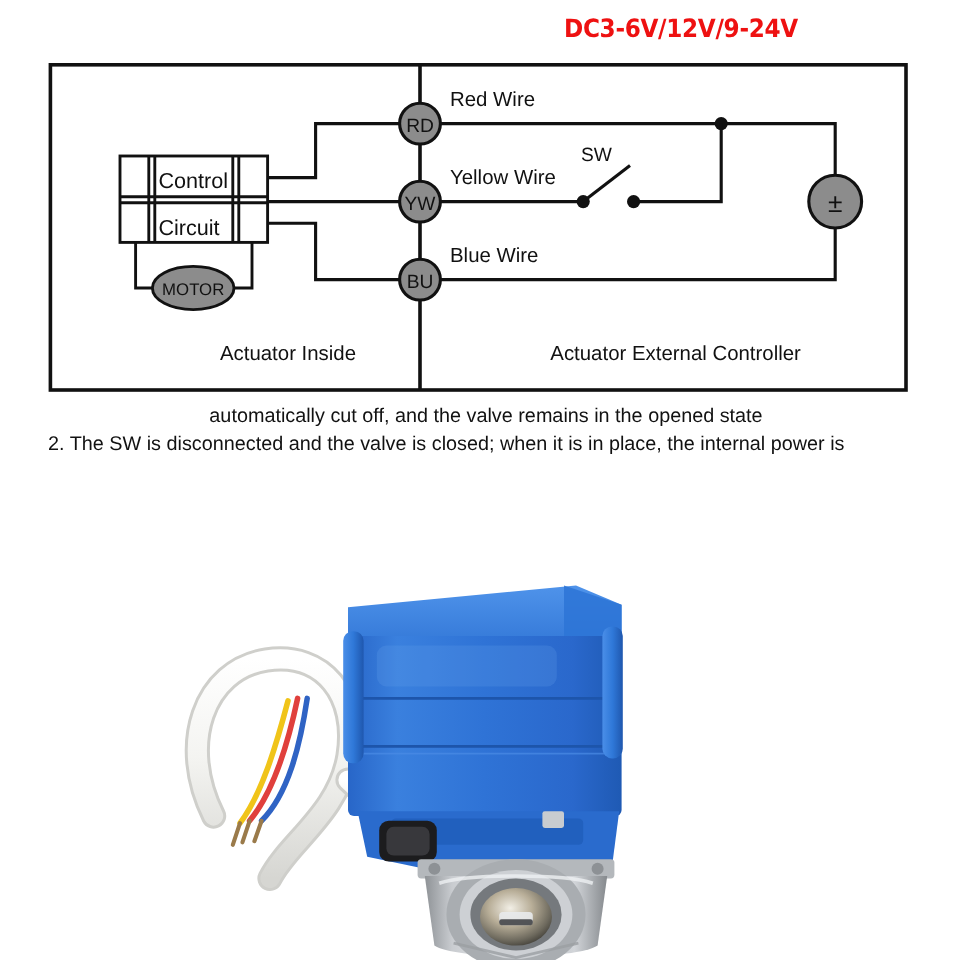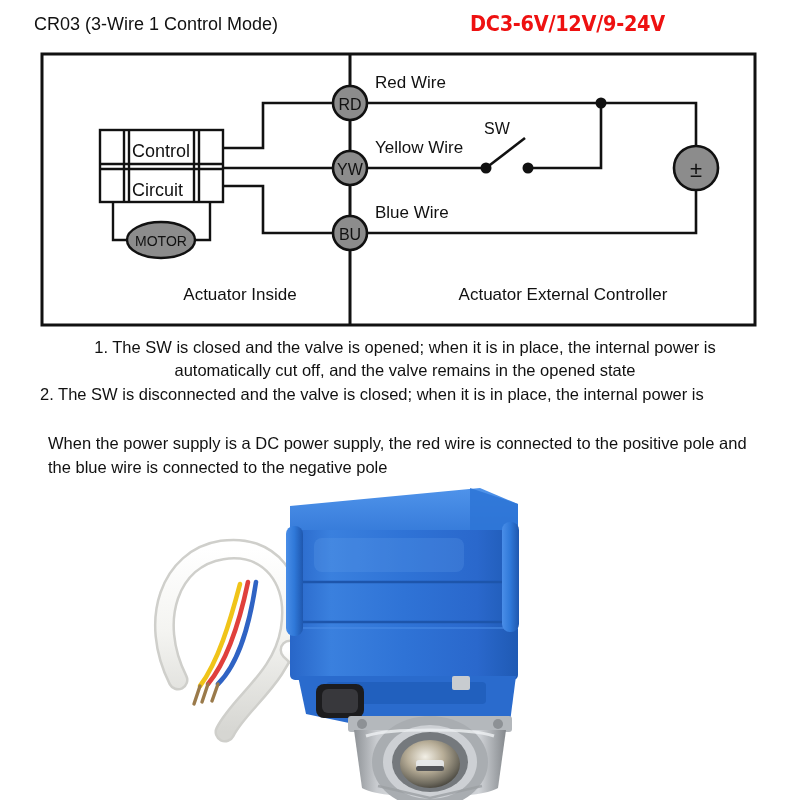--- a/index.html
+++ b/index.html
@@ -41,21 +41,20 @@
   }
 
   
   #photo{left:130px;top:470px;width:540px;height:330px;}
 </style>
 </head>
 <body>
 
 <div id="page">
 
-  <div class="abs title">CR03 (3-Wire 1 Control Mode)</div>
   <div class="abs voltage">DC3-6V/12V/9-24V</div>
 
   <svg id="diagram" class="abs" width="800" height="340" viewBox="0 0 800 340">
 
     <rect x="42" y="54" width="713" height="271" fill="#ffffff" stroke="#111" stroke-width="3"></rect>
 
     <line x1="350" y1="54" x2="350" y2="325" stroke="#111" stroke-width="3"></line>
 
     <g>
       <rect x="100" y="130" width="123" height="72" fill="#ffffff" stroke="#111" stroke-width="2.4"></rect>
@@ -131,26 +130,24 @@
         <circle cx="696" cy="168" r="22" fill="#8c8c8c" stroke="#111" stroke-width="2.6"></circle>
         <text class="dtext" x="696" y="177" font-size="22" text-anchor="middle">±</text>
       </g>
     </g>
 
     <text class="dtext" x="240" y="300" font-size="17" text-anchor="middle">Actuator Inside</text>
     <text class="dtext" x="563" y="300" font-size="17" text-anchor="middle">Actuator External Controller</text>
   </svg>
 
   <div class="abs notes">
-    <div>1. The SW is closed and the valve is opened; when it is in place, the internal power is</div>
     <div>automatically cut off, and the valve remains in the opened state</div>
     <div class="note2">2. The SW is disconnected and the valve is closed; when it is in place, the internal power is</div>
   </div>
 
-  <div class="abs para">When the power supply is a DC power supply, the red wire is connected to the positive pole and the blue wire is connected to the negative pole</div>
 
   <svg id="photo" class="abs" width="540" height="330" viewBox="0 0 540 330">
     <defs>
       <linearGradient id="blueBody" x1="0" y1="0" x2="1" y2="0">
         <stop offset="0%" stop-color="#2866c8"></stop>
         <stop offset="18%" stop-color="#3a80de"></stop>
         <stop offset="50%" stop-color="#2f73d6"></stop>
         <stop offset="82%" stop-color="#2a68cc"></stop>
         <stop offset="100%" stop-color="#1f5ab4"></stop>
       </linearGradient>

